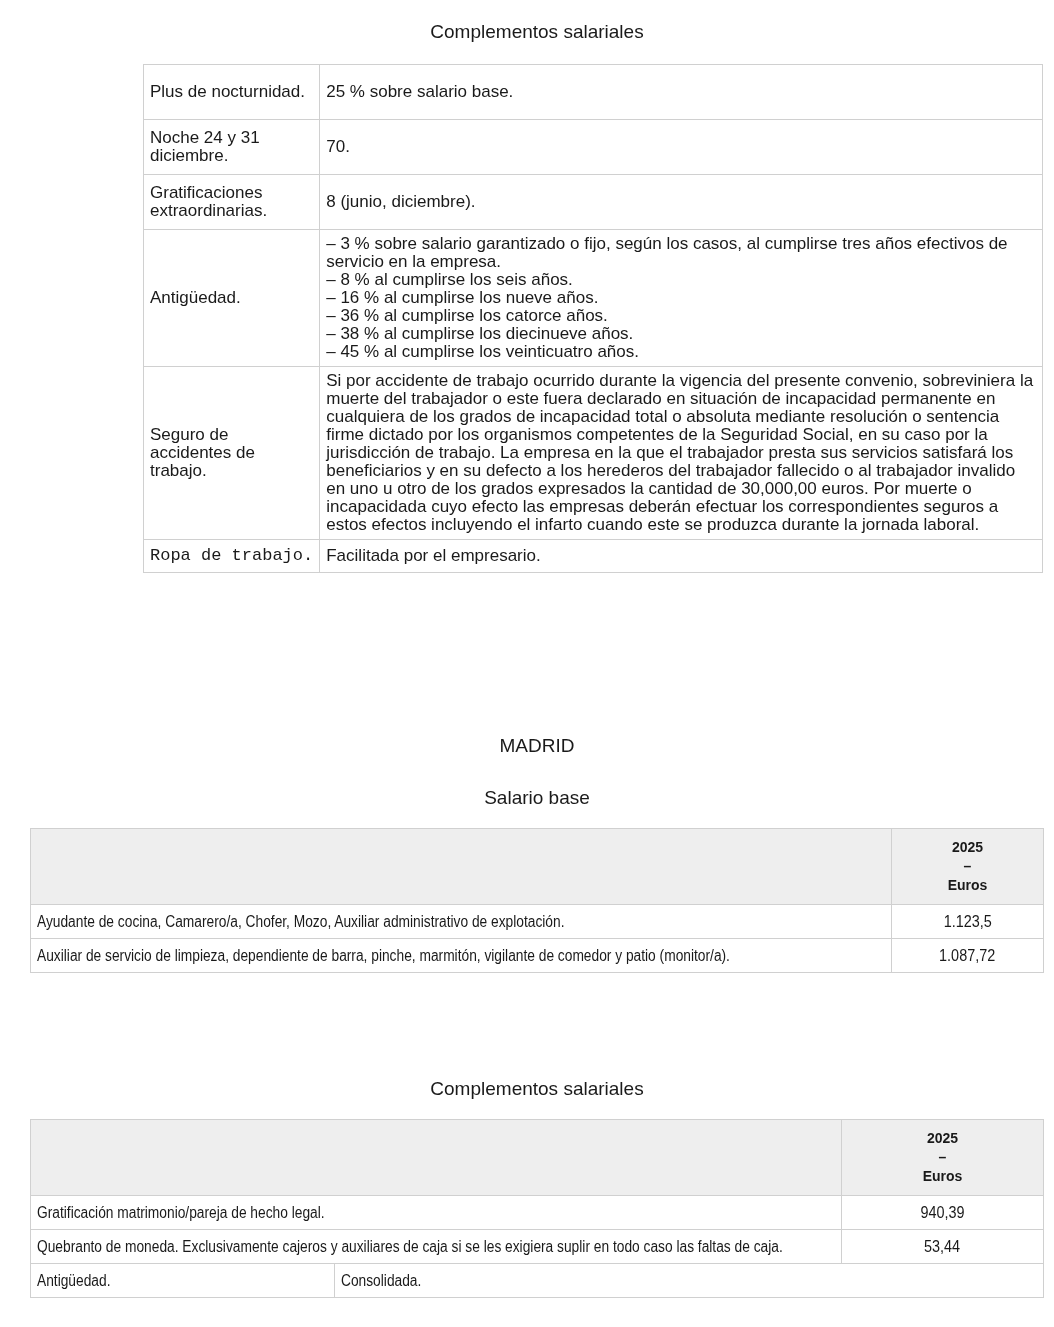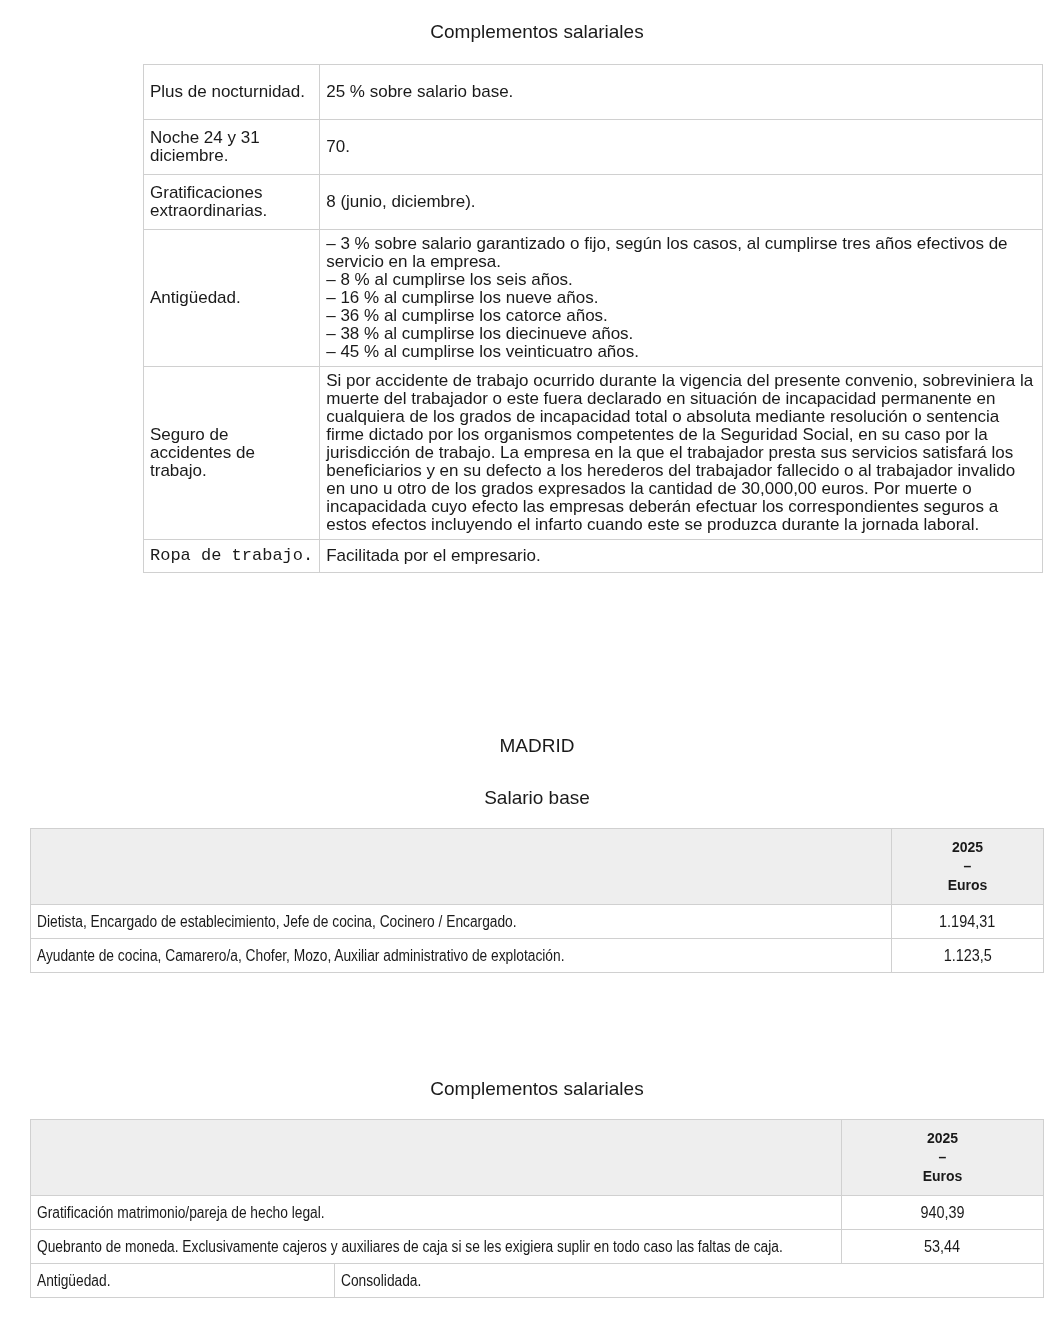--- a/index.html
+++ b/index.html
@@ -97,26 +97,26 @@
   <tbody>
       <tr>
     <th class="blank"></th>
     <th class="num">
       <div>2025</div>
       <div>–</div>
       <div>Euros</div>
     </th>
   </tr>
   <tr>
-    <td><span class="cond">Dietista, Encargado de establecimiento, Jefe de cocina, Cocinero / Encargado.</span></td>
-    <td class="num"><span class="cond-c">1.194,31</span></td>
+    <td><span class="cond">Ayudante de cocina, Camarero/a, Chofer, Mozo, Auxiliar administrativo de explotación.</span></td>
+    <td class="num"><span class="cond-c">1.123,5</span></td>
   </tr>
   <tr>
-    <td><span class="cond">Ayudante de cocina, Camarero/a, Chofer, Mozo, Auxiliar administrativo de explotación.</span></td>
-    <td class="num"><span class="cond-c">1.123,5</span></td>
+    <td><span class="cond">Auxiliar de servicio de limpieza, dependiente de barra, pinche, marmitón, vigilante de comedor y patio (monitor/a).</span></td>
+    <td class="num"><span class="cond-c">1.087,72</span></td>
   </tr>
 </tbody>
   </table>
 
 <div class="title" style="top:1078px;">Complementos salariales</div>
 
 <table id="t3" class="t-cond">
   <tbody>
       <tr>
     <th class="blank" colspan="2"></th>

